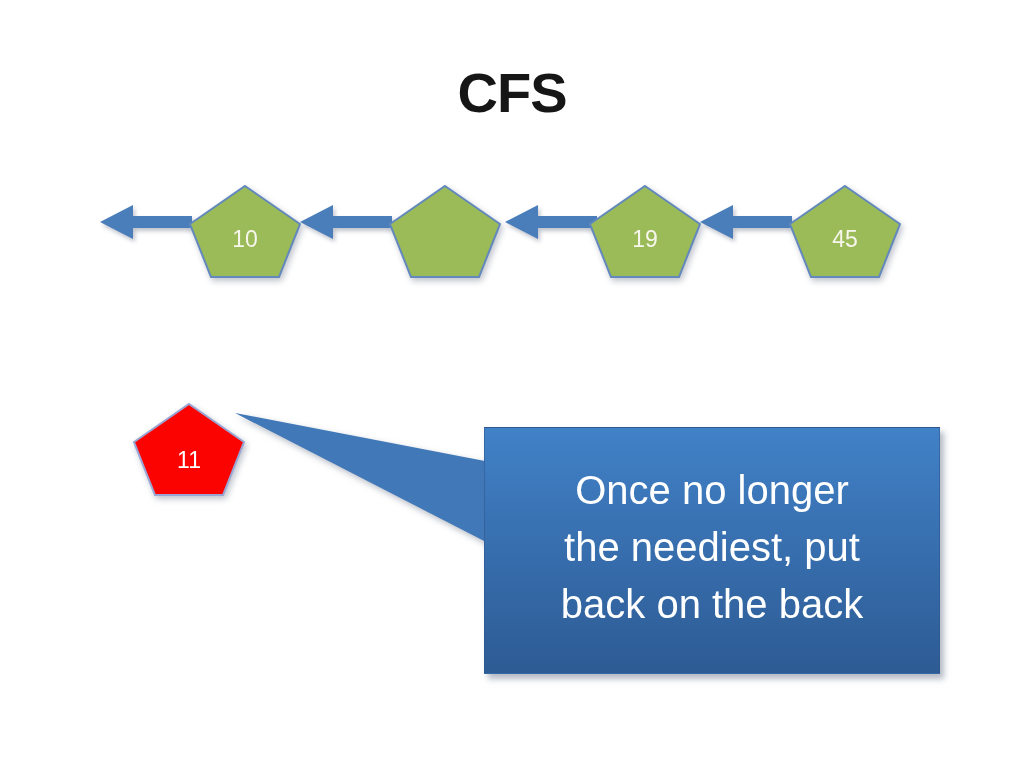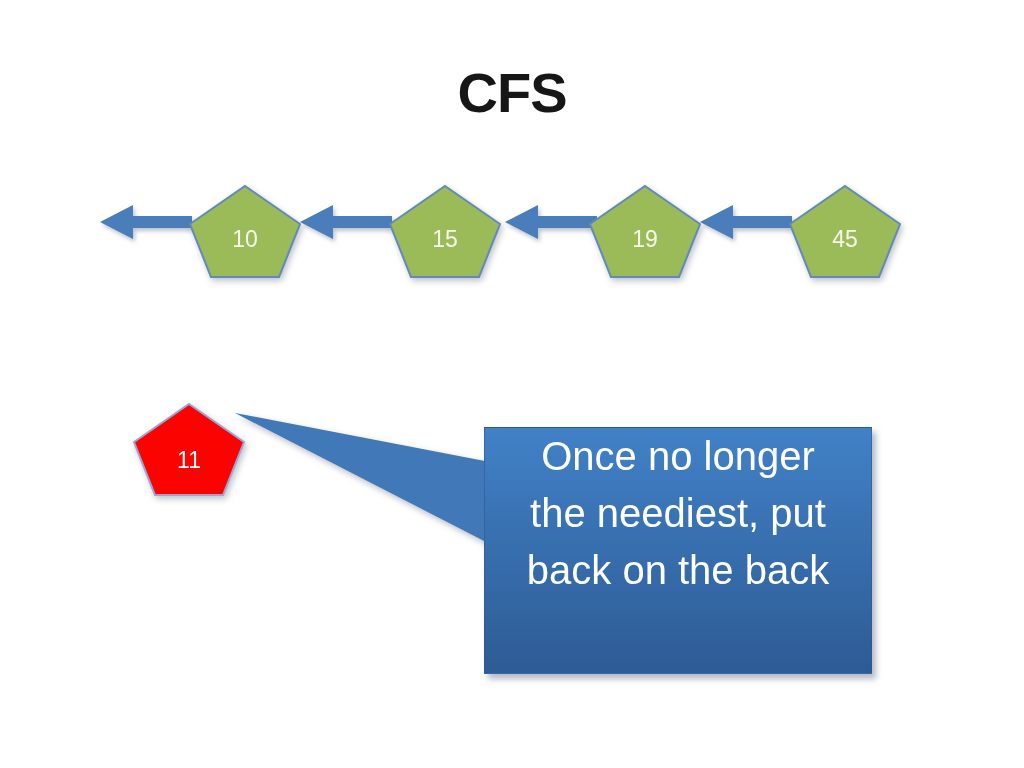--- a/index.html
+++ b/index.html
@@ -62,27 +62,28 @@
     left: 228px;
     top: 404px;
     width: 262px;
     height: 150px;
     filter: drop-shadow(2px 3px 3px rgba(110,120,140,0.5));
   }
   .callout-box {
     position: absolute;
     left: 484px;
     top: 427px;
-    width: 388px;
+    width: 456px;
     height: 247px;
     background: linear-gradient(180deg, #4181c7 0%, #2d5b94 100%);
     border: 1px solid rgba(45,85,140,0.55);
     box-shadow: 4px 5px 6px rgba(120,130,150,0.55);
     box-sizing: border-box;
     text-align: center;
+    padding-top: 34px;
   }
   .callout-line {
     font-size: 40px;
     line-height: 57px;
     color: #ffffff;
     white-space: nowrap;
   }
 </style>
 </head>
 <body>
@@ -108,21 +109,20 @@
     <svg width="116" height="96" viewBox="0 0 116 96">
       <polygon points="58,2 113,40 92,93 24,93 3,40" stroke-width="2" fill="#9bbb59" stroke="#6288bd"></polygon>
     </svg>
     <span class="pent-label">10</span>
   </div>
 
   <div class="pent-node" style="left:387px; top:184px">
     <svg width="116" height="96" viewBox="0 0 116 96">
       <polygon points="58,2 113,40 92,93 24,93 3,40" stroke-width="2" fill="#9bbb59" stroke="#6288bd"></polygon>
     </svg>
-    <span class="pent-label">15</span>
   </div>
 
   <div class="pent-node" style="left:587px; top:184px">
     <svg width="116" height="96" viewBox="0 0 116 96">
       <polygon points="58,2 113,40 92,93 24,93 3,40" stroke-width="2" fill="#9bbb59" stroke="#6288bd"></polygon>
     </svg>
     <span class="pent-label">19</span>
   </div>
 
   <div class="pent-node" style="left:787px; top:184px">

